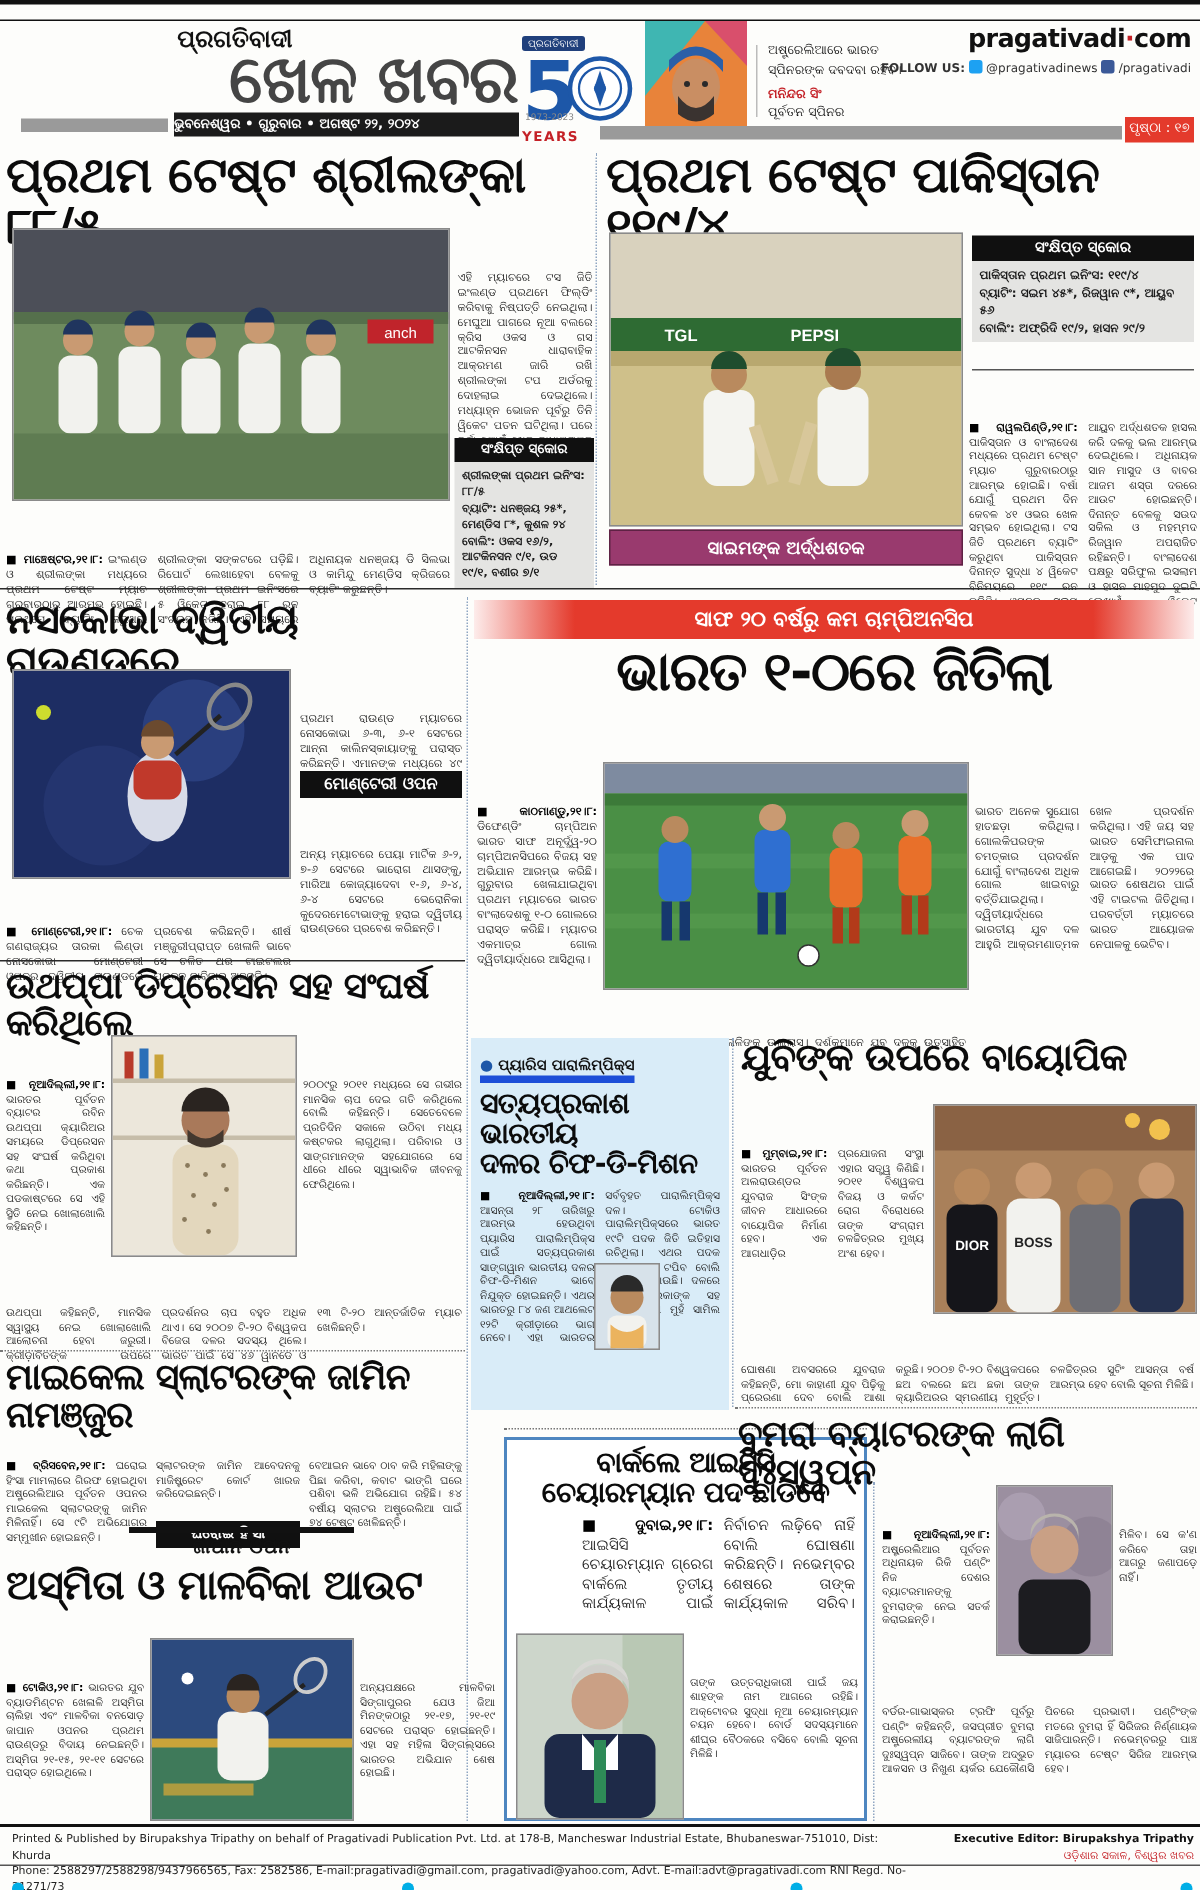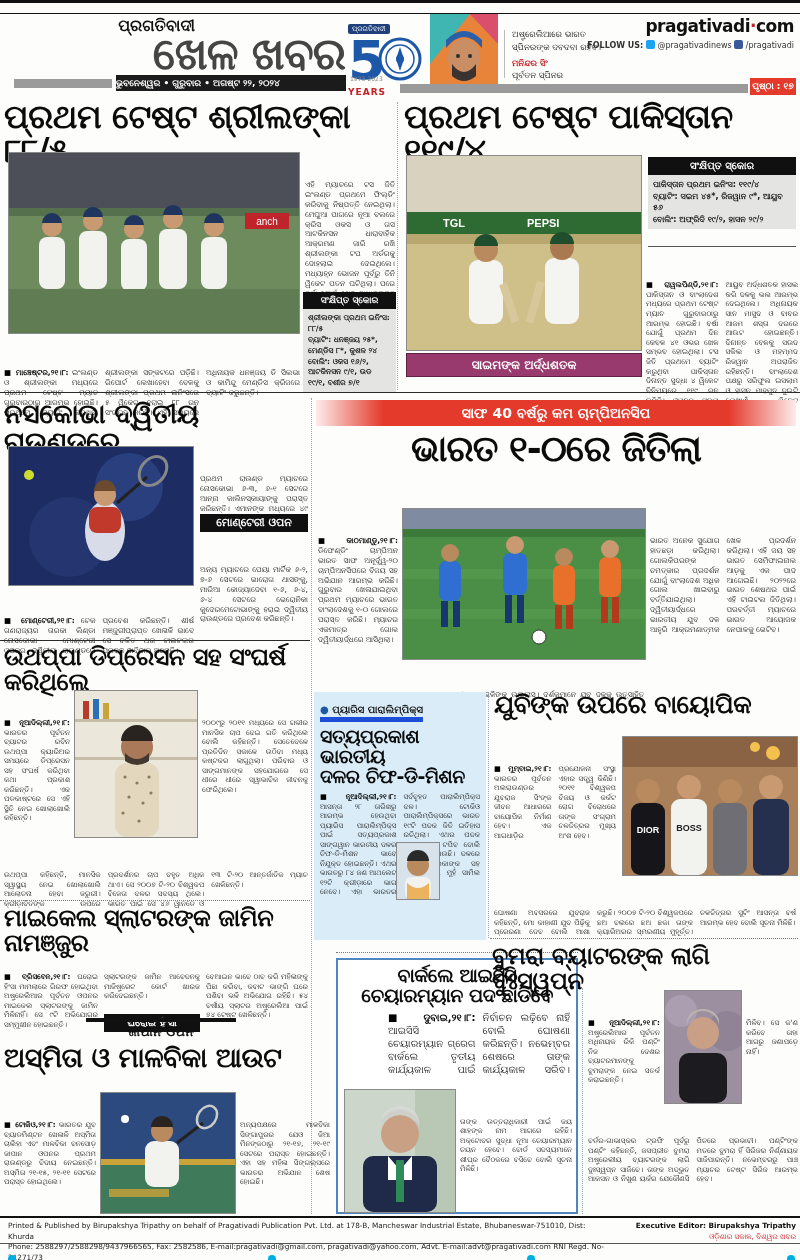--- a/index.html
+++ b/index.html
@@ -81,21 +81,21 @@
   <div class="abs masth-site" style="left:610px;top:16px;width:184px;text-align:right;"><span>pragativadi</span><span style="color:#c42127;">·</span><span>com</span></div>
   <div class="abs" style="left:560px;top:40px;width:234px;text-align:right;font-size:8px;color:#333;">
     <span style="font-weight:700;">FOLLOW US:</span>
     <span class="soc" style="background:#1da1f2;"></span>
     <span>@pragativadinews</span>
     <span class="soc" style="background:#3b5998;"></span>
     <span>/pragativadi</span>
   </div>
 
   <div class="abs" style="left:400px;top:84px;width:348px;height:9px;background:#9a9a9a;"></div>
-  <div class="abs" style="left:750px;top:78px;width:46px;height:17px;background:#e43a2c;color:#fff;font-size:9px;font-weight:700;text-align:center;line-height:17px;">ପୃଷ୍ଠା : ୧୭</div>
+  <div class="abs" style="left:750px;top:78px;width:46px;height:17px;background:#e43a2c;color:#fff;font-size:9px;font-weight:400;text-align:center;line-height:17px;">ପୃଷ୍ଠା : ୧୭</div>
 
   <div class="abs vdot" style="left:397px;top:102px;height:288px;"></div>
 
   <div class="abs hl" style="left:4px;top:100px;width:390px;font-size:33px;">ପ୍ରଥମ ଟେଷ୍ଟ ଶ୍ରୀଲଙ୍କା ୮୮/୫</div>
   <div class="photo" style="left:8px;top:152px;width:290px;height:180px;">
     <svg viewBox="0 0 290 180" preserveAspectRatio="none">
       <rect width="290" height="60" fill="#4c4f58"></rect>
       <rect y="55" width="290" height="125" fill="#6e8b5e"></rect>
       <rect y="55" width="290" height="8" fill="#55704c"></rect>
       <rect x="236" y="60" width="44" height="16" fill="#c0242b"></rect>
@@ -197,21 +197,21 @@
   </div>
   <div class="abs txt" style="left:200px;top:446px;width:108px;height:66px;font-size:7.5px;">ପ୍ରଥମ ରାଉଣ୍ଡ ମ୍ୟାଚରେ ନୋସକୋଭା ୬-୩, ୬-୧ ସେଟରେ ଆନ୍ନା କାଲିନସ୍କାୟାଙ୍କୁ ପରାସ୍ତ କରିଛନ୍ତି। ଏମାନଙ୍କ ମଧ୍ୟରେ ୪୯ ମିନିଟ ଧରି ମ୍ୟାଚ ଖେଳାଯାଇଥିଲା।</div>
   <div class="abs kbox" style="left:200px;top:514px;width:108px;height:18px;font-size:11px;line-height:18px;">ମୋଣ୍ଟେରୀ ଓପନ</div>
   <div class="abs txt" style="left:200px;top:537px;width:108px;height:98px;font-size:7.5px;">ଅନ୍ୟ ମ୍ୟାଚରେ ପେୟା ମାର୍ଟିକ ୬-୨, ୭-୬ ସେଟରେ ଭାରୋଗ ଥାସଙ୍କୁ, ମାରିଆ କୋଜ୍ୟାଦେବା ୧-୬, ୬-୪, ୬-୪ ସେଟରେ ଭେରୋନିକା କୁଦେରମେଟୋଭାଙ୍କୁ ହରାଇ ଦ୍ୱିତୀୟ ରାଉଣ୍ଡରେ ପ୍ରବେଶ କରିଛନ୍ତି।</div>
   <div class="abs txt cols2" style="left:4px;top:588px;width:190px;height:48px;font-size:7.5px;">
     <span class="dl">■ ମୋଣ୍ଟେରୀ,୨୧।୮:</span>
     <span>ଚେକ ଗଣରାଜ୍ୟର ତାରକା ଲିଣ୍ଡା ନୋସକୋଭା ମୋଣ୍ଟେରୀ ଓପନର ଦ୍ୱିତୀୟ ରାଉଣ୍ଡରେ ପ୍ରବେଶ କରିଛନ୍ତି। ଶୀର୍ଷ ମଞ୍ଜୁରୀପ୍ରାପ୍ତ ଖେଳାଳି ଭାବେ ସେ ଚଳିତ ଥର ଟାଇଟଲର ପ୍ରବଳ ଦାବିଦାର ଅଛନ୍ତି।</span>
   </div>
   <div class="abs hline" style="left:0;top:640px;width:310px;"></div>
 
-  <div class="abs banner" style="left:316px;top:400px;width:480px;height:26px;font-size:14px;line-height:26px;">ସାଫ 40 ବର୍ଷରୁ କମ ଚାମ୍ପିଅନସିପ</div>
+  <div class="abs banner" style="left:316px;top:400px;width:480px;height:26px;font-size:14px;line-height:26px;">ସାଫ ୨୦ ବର୍ଷରୁ କମ ଚାମ୍ପିଅନସିପ</div>
   <div class="abs hl" style="left:316px;top:430px;width:480px;font-size:36px;text-align:center;letter-spacing:-1px;">ଭାରତ ୧-୦ରେ ଜିତିଲା</div>
   <div class="photo" style="left:402px;top:508px;width:242px;height:150px;">
     <svg viewBox="0 0 242 150" preserveAspectRatio="none">
       <rect width="242" height="20" fill="#7e8ba0"></rect>
       <rect y="20" width="242" height="130" fill="#4a8f45"></rect>
       <rect y="20" width="242" height="8" fill="#3c7a39"></rect>
       <rect y="60" width="242" height="10" fill="#559a4f" opacity=".7"></rect>
       <rect y="100" width="242" height="10" fill="#559a4f" opacity=".7"></rect>
       <g>
           <rect x="36" y="52" width="22" height="40" rx="7" fill="#2f6fd1"></rect>

